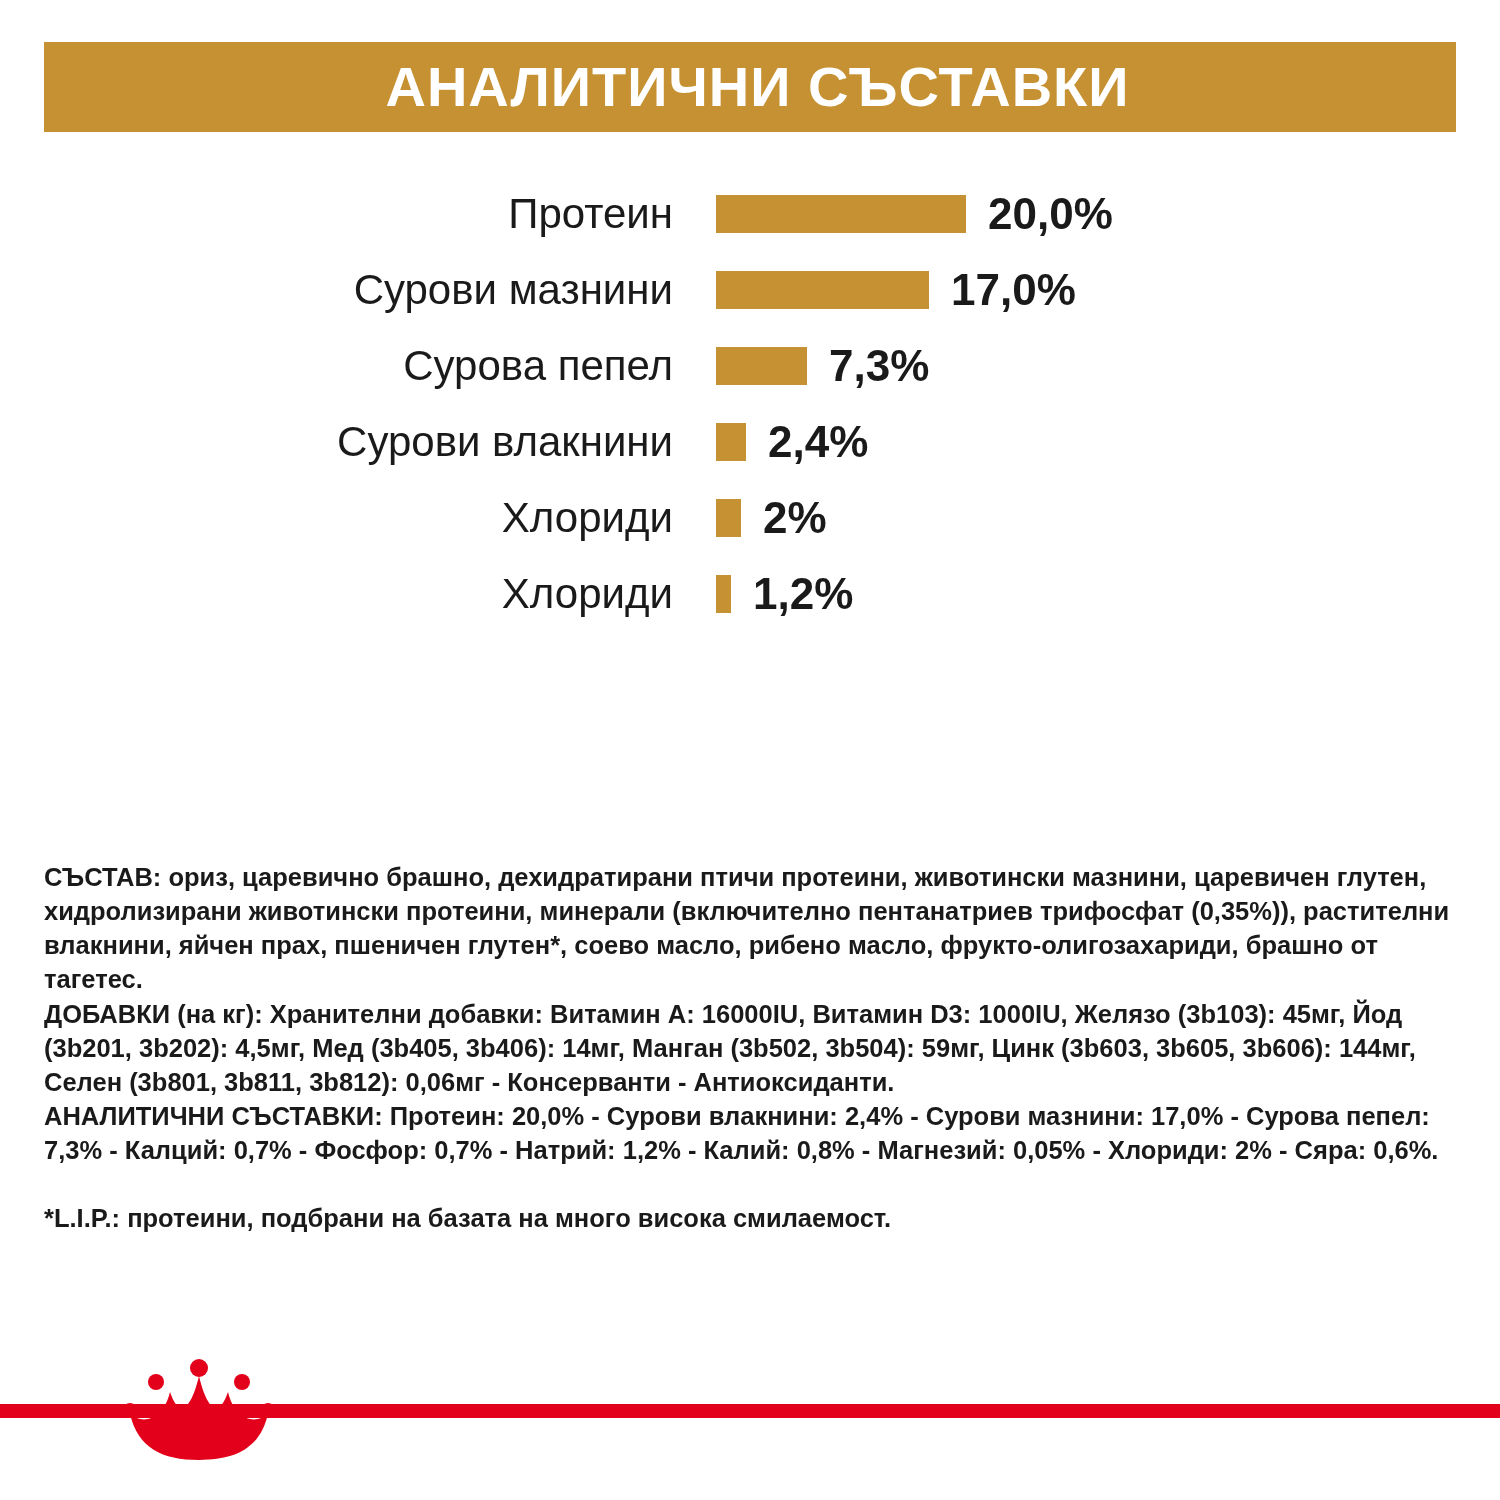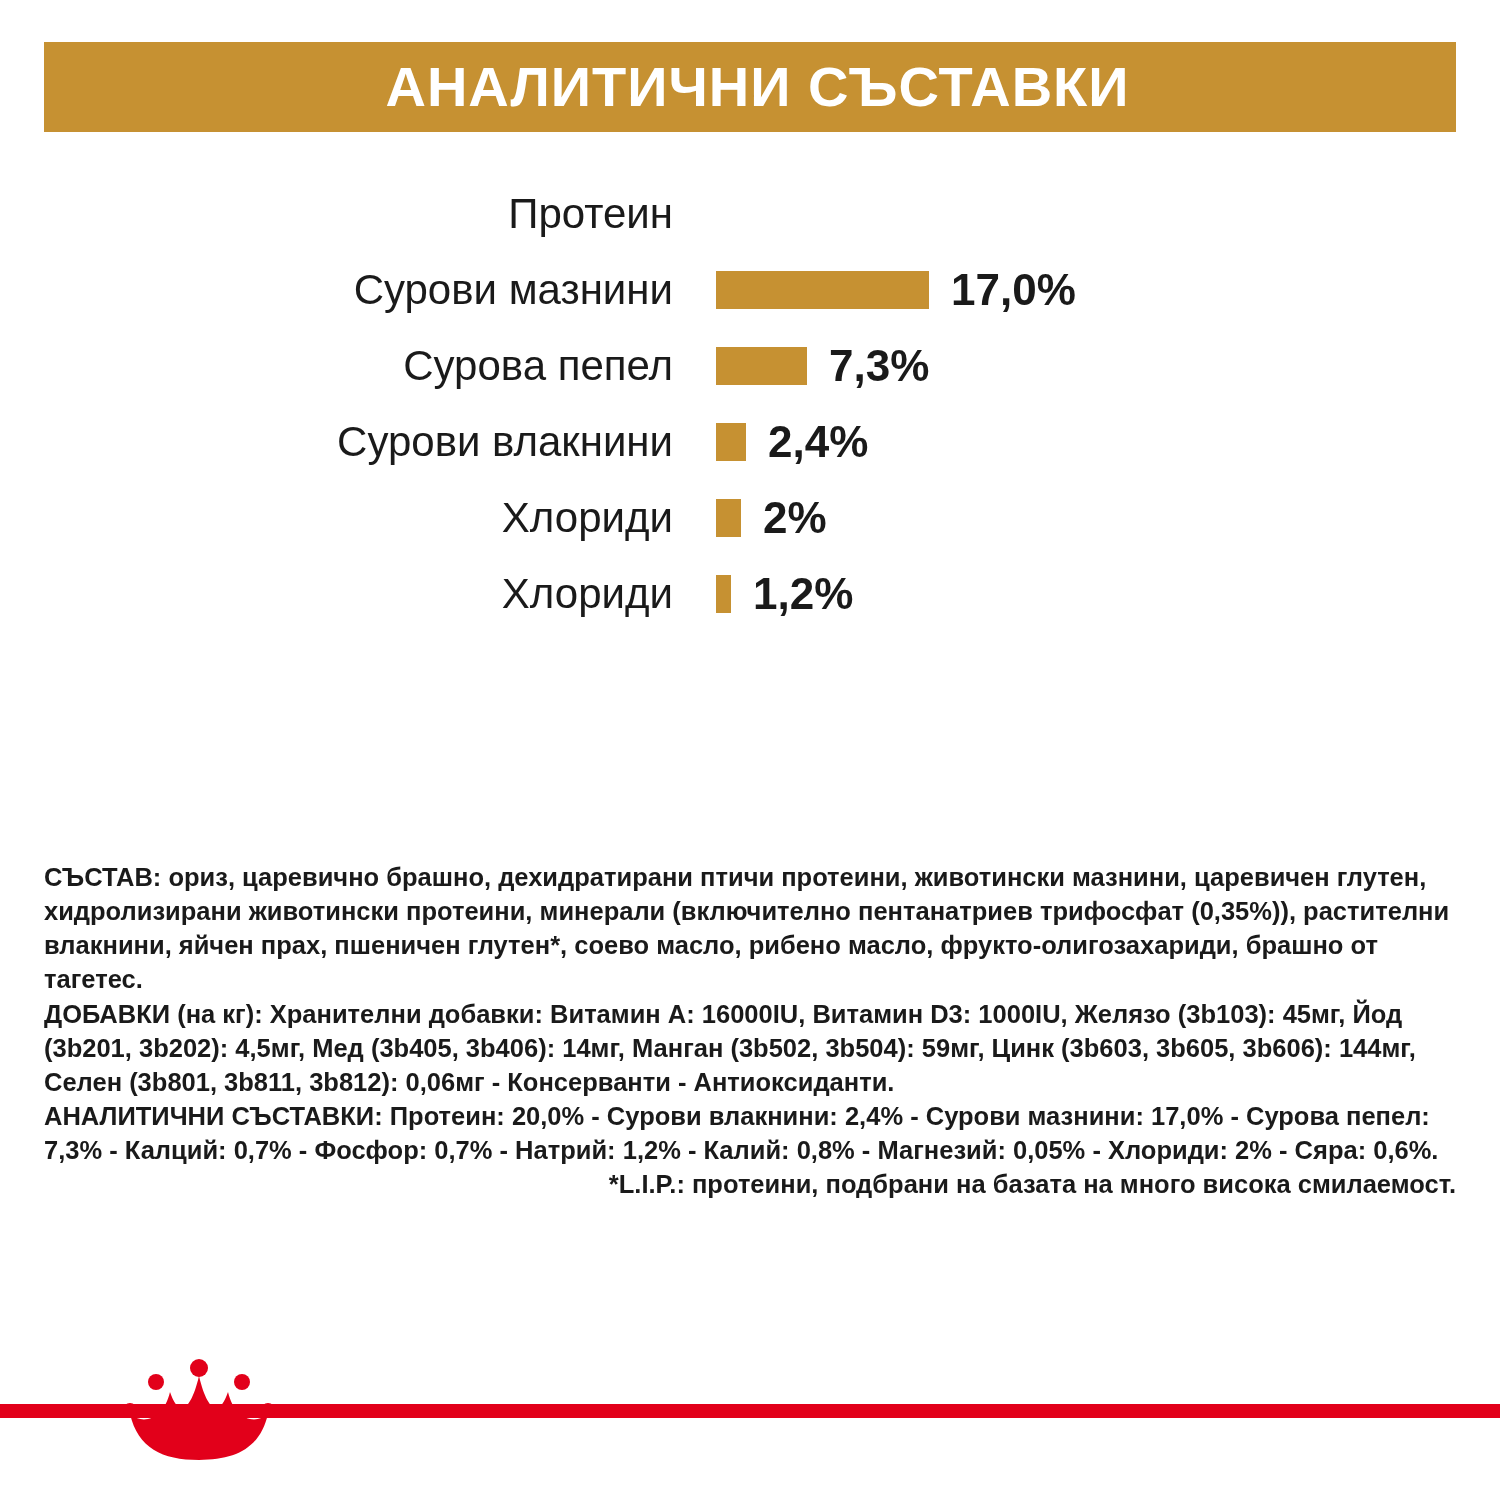--- a/index.html
+++ b/index.html
@@ -107,21 +107,21 @@
     width: 1412px;
     font-size: 25.5px;
     line-height: 1.34;
     color: #1a1a1a;
   }
   .composition p {
     margin: 0;
     font-weight: bold;
   }
   .composition .lip-note {
-    text-align: right;
+    margin-top: 34px;
   }
 
   
   .footer-rule {
     position: absolute;
     left: 0;
     top: 1404px;
     width: 1500px;
     height: 14px;
     background: #e2001a;
@@ -141,20 +141,24 @@
 <div class="page">
 
   <div class="banner" id="banner-analytical">
     <div class="banner-title">АНАЛИТИЧНИ СЪСТАВКИ</div>
   </div>
 
   <div class="chart">
 
     <div class="chart-row">
       <div class="chart-label">Протеин</div>
+      <div class="chart-bar-wrap">
+        <div class="chart-bar" style="width:250px"></div>
+        <div class="chart-value">20,0%</div>
+      </div>
     </div>
 
     <div class="chart-row">
       <div class="chart-label">Сурови мазнини</div>
       <div class="chart-bar-wrap">
         <div class="chart-bar" style="width:213px"></div>
         <div class="chart-value">17,0%</div>
       </div>
     </div>
 

